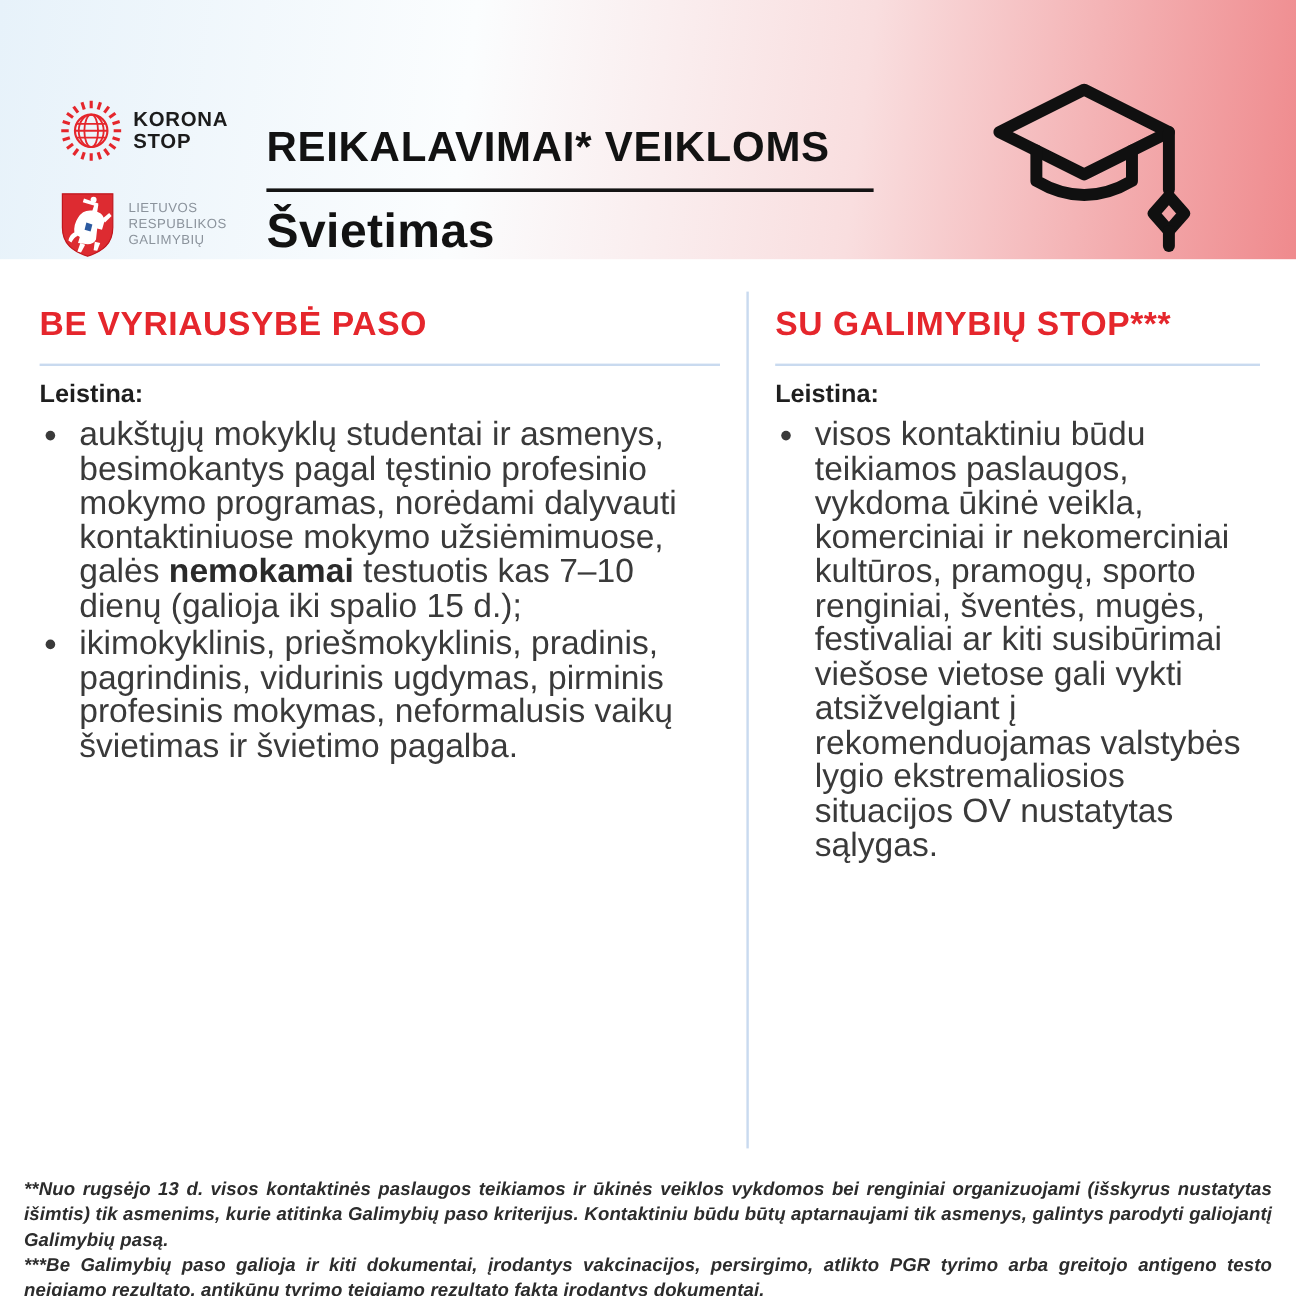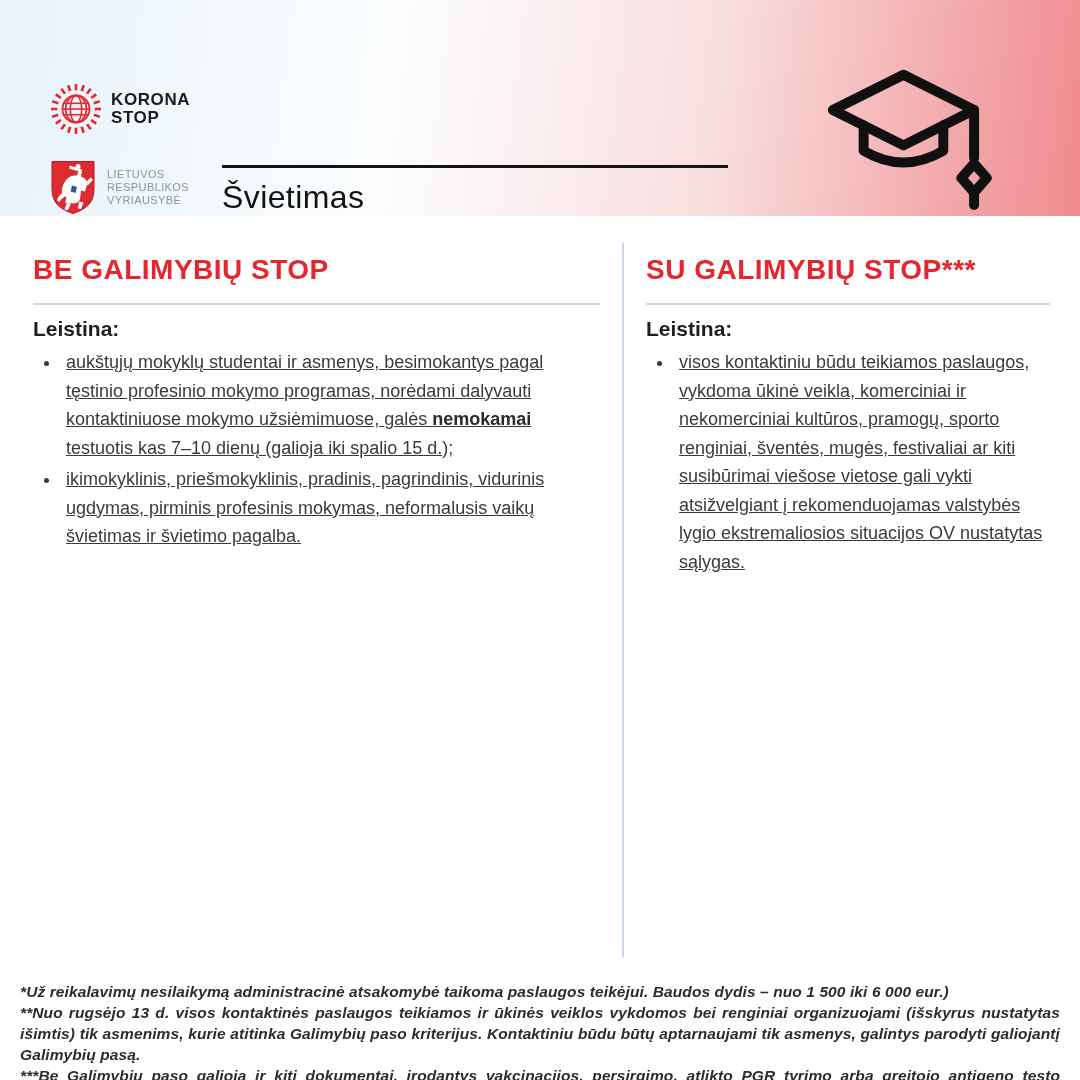--- a/index.html
+++ b/index.html
@@ -12,33 +12,33 @@
     background:linear-gradient(97deg,#e7f2fa 0%,#fbfdfe 36%,#f9dedf 66%,#ef8a8d 100%);
   }
   .logos{width:222px;box-sizing:border-box;padding:44px 0 0 50px;flex:none;}
   .logo-row{display:flex;align-items:center;}
   .korona-label{margin-left:9px;font-size:17px;font-weight:800;letter-spacing:.6px;line-height:1.05;color:#1c1c1c;}
   .govt-row{margin-top:24px;}
   .govt-label{margin-left:11px;font-size:11px;font-weight:500;letter-spacing:.4px;line-height:1.18;color:#8b939c;}
   .title-block{padding-top:38px;width:508px;flex:none;}
   .title-line{font-size:35px;font-weight:800;letter-spacing:.6px;line-height:44px;color:#121212;white-space:nowrap;}
   .title-rule{height:3px;background:#141414;margin:12px 0 11px;width:506px;}
-  .subtitle{font-size:32px;font-weight:400;letter-spacing:.4px;color:#121212;}
+  .subtitle{font-size:40px;font-weight:700;letter-spacing:.4px;color:#121212;}
   .cap-wrap{margin-left:auto;margin-right:86px;margin-top:40px;}
 
   
   .main{display:flex;margin-top:27px;height:714px;padding:0 30px 0 33px;}
   .col-left{width:567px;flex:none;}
   .v-divider{width:2px;background:#c9daef;margin-left:22px;flex:none;}
   .col-right{flex:1;padding-left:22px;}
   .col-heading{font-size:28px;font-weight:800;letter-spacing:.5px;color:#e5262c;margin-top:11px;}
   .col-rule{height:2px;background:#c9daef;margin-top:17px;}
   .allowed-label{font-size:21px;font-weight:700;color:#1f1f1f;margin-top:12px;}
   ul.allowed-list{margin:7px 0 0;padding-left:28px;}
-  ul.allowed-list li{font-size:18px;line-height:28.5px;color:#3a3a3a;padding-left:5px;margin-bottom:3px;text-decoration:underline;}
+  ul.allowed-list li{font-size:28px;line-height:28.5px;color:#3a3a3a;padding-left:5px;margin-bottom:3px;}
   ul.allowed-list li strong{font-weight:700;color:#2a2a2a;}
 
   
   .footnotes{margin-top:24px;padding:0 20px;}
   .footnote{margin:0;font-size:15.5px;font-weight:700;font-style:italic;line-height:21px;
     color:#2c2c2c;text-align:justify;letter-spacing:.1px;}
 
   svg{display:block;}
 </style>
 </head>
@@ -91,45 +91,46 @@
               <path d="M70,46 l12,-10 4,5 -11,11 z"></path>
               <circle cx="56" cy="14" r="5"></circle>
               <path d="M40,12 l24,8 -2,5 -24,-7 z"></path>
             </g>
             <path d="M44,52 l10,3 -3,12 -10,-3 z" fill="#2c5aa0"></path>
           </svg>
         </span>
         <span class="govt-label">
           <div>LIETUVOS</div>
           <div>RESPUBLIKOS</div>
-          <div>VYRIAUSYBĖ</div>
+          <div>GALIMYBIŲ</div>
         </span>
       </div>
     </div>
 
     <div class="title-block">
+      <div class="title-line">REIKALAVIMAI* VEIKLOMS</div>
       <div class="title-rule"></div>
       <div class="subtitle">Švietimas</div>
     </div>
 
     <div class="cap-wrap">
       <svg width="172" height="154" viewBox="0 0 190 170" fill="none" stroke="#101010" stroke-width="11" stroke-linejoin="round" stroke-linecap="round">
         <path d="M90,14 L168,53 L90,92 L12,53 Z"></path>
         <path d="M46,70 L46,98 Q90,124 134,98 L134,70"></path>
         <path d="M168,53 L168,106"></path>
         <path d="M168,112 l14,16 -14,16 -14,-16 Z"></path>
         <path d="M168,144 L168,158"></path>
       </svg>
     </div>
   </div>
 
   <div class="main">
 
     <section class="col-left">
-      <div class="col-heading">BE GALIMYBIŲ STOP</div>
+      <div class="col-heading">BE VYRIAUSYBĖ PASO</div>
       <div class="col-rule"></div>
       <div class="allowed-label">Leistina:</div>
       <ul class="allowed-list">
         <li><span>aukštųjų mokyklų studentai ir asmenys, besimokantys pagal tęstinio profesinio mokymo programas, norėdami dalyvauti kontaktiniuose mokymo užsiėmimuose, galės </span><strong>nemokamai</strong><span> testuotis kas 7–10 dienų (galioja iki spalio 15 d.);</span></li>
         <li><span>ikimokyklinis, priešmokyklinis, pradinis, pagrindinis, vidurinis ugdymas, pirminis profesinis mokymas, neformalusis vaikų švietimas ir švietimo pagalba.</span><strong></strong><span></span></li>
       </ul>
     </section>
 
     <div class="v-divider"></div>
 
@@ -137,18 +138,17 @@
       <div class="col-heading">SU GALIMYBIŲ STOP***</div>
       <div class="col-rule"></div>
       <div class="allowed-label">Leistina:</div>
       <ul class="allowed-list">
         <li><span>visos kontaktiniu būdu teikiamos paslaugos, vykdoma ūkinė veikla, komerciniai ir nekomerciniai kultūros, pramogų, sporto renginiai, šventės, mugės, festivaliai ar kiti susibūrimai viešose vietose gali vykti atsižvelgiant į rekomenduojamas valstybės lygio ekstremaliosios situacijos OV nustatytas sąlygas.</span><strong></strong><span></span></li>
       </ul>
     </section>
   </div>
 
   <div class="footnotes">
-    <p class="footnote">*Už reikalavimų nesilaikymą administracinė atsakomybė taikoma paslaugos teikėjui. Baudos dydis – nuo 1 500 iki 6 000 eur.)</p>
     <p class="footnote">**Nuo rugsėjo 13 d. visos kontaktinės paslaugos teikiamos ir ūkinės veiklos vykdomos bei renginiai organizuojami (išskyrus nustatytas išimtis) tik asmenims, kurie atitinka Galimybių paso kriterijus. Kontaktiniu būdu būtų aptarnaujami tik asmenys, galintys parodyti galiojantį Galimybių pasą.</p>
     <p class="footnote">***Be Galimybių paso galioja ir kiti dokumentai, įrodantys vakcinacijos, persirgimo, atlikto PGR tyrimo arba greitojo antigeno testo neigiamo rezultato, antikūnų tyrimo teigiamo rezultato faktą įrodantys dokumentai.</p>
   </div>
 
 </div>
 
 </body></html>

